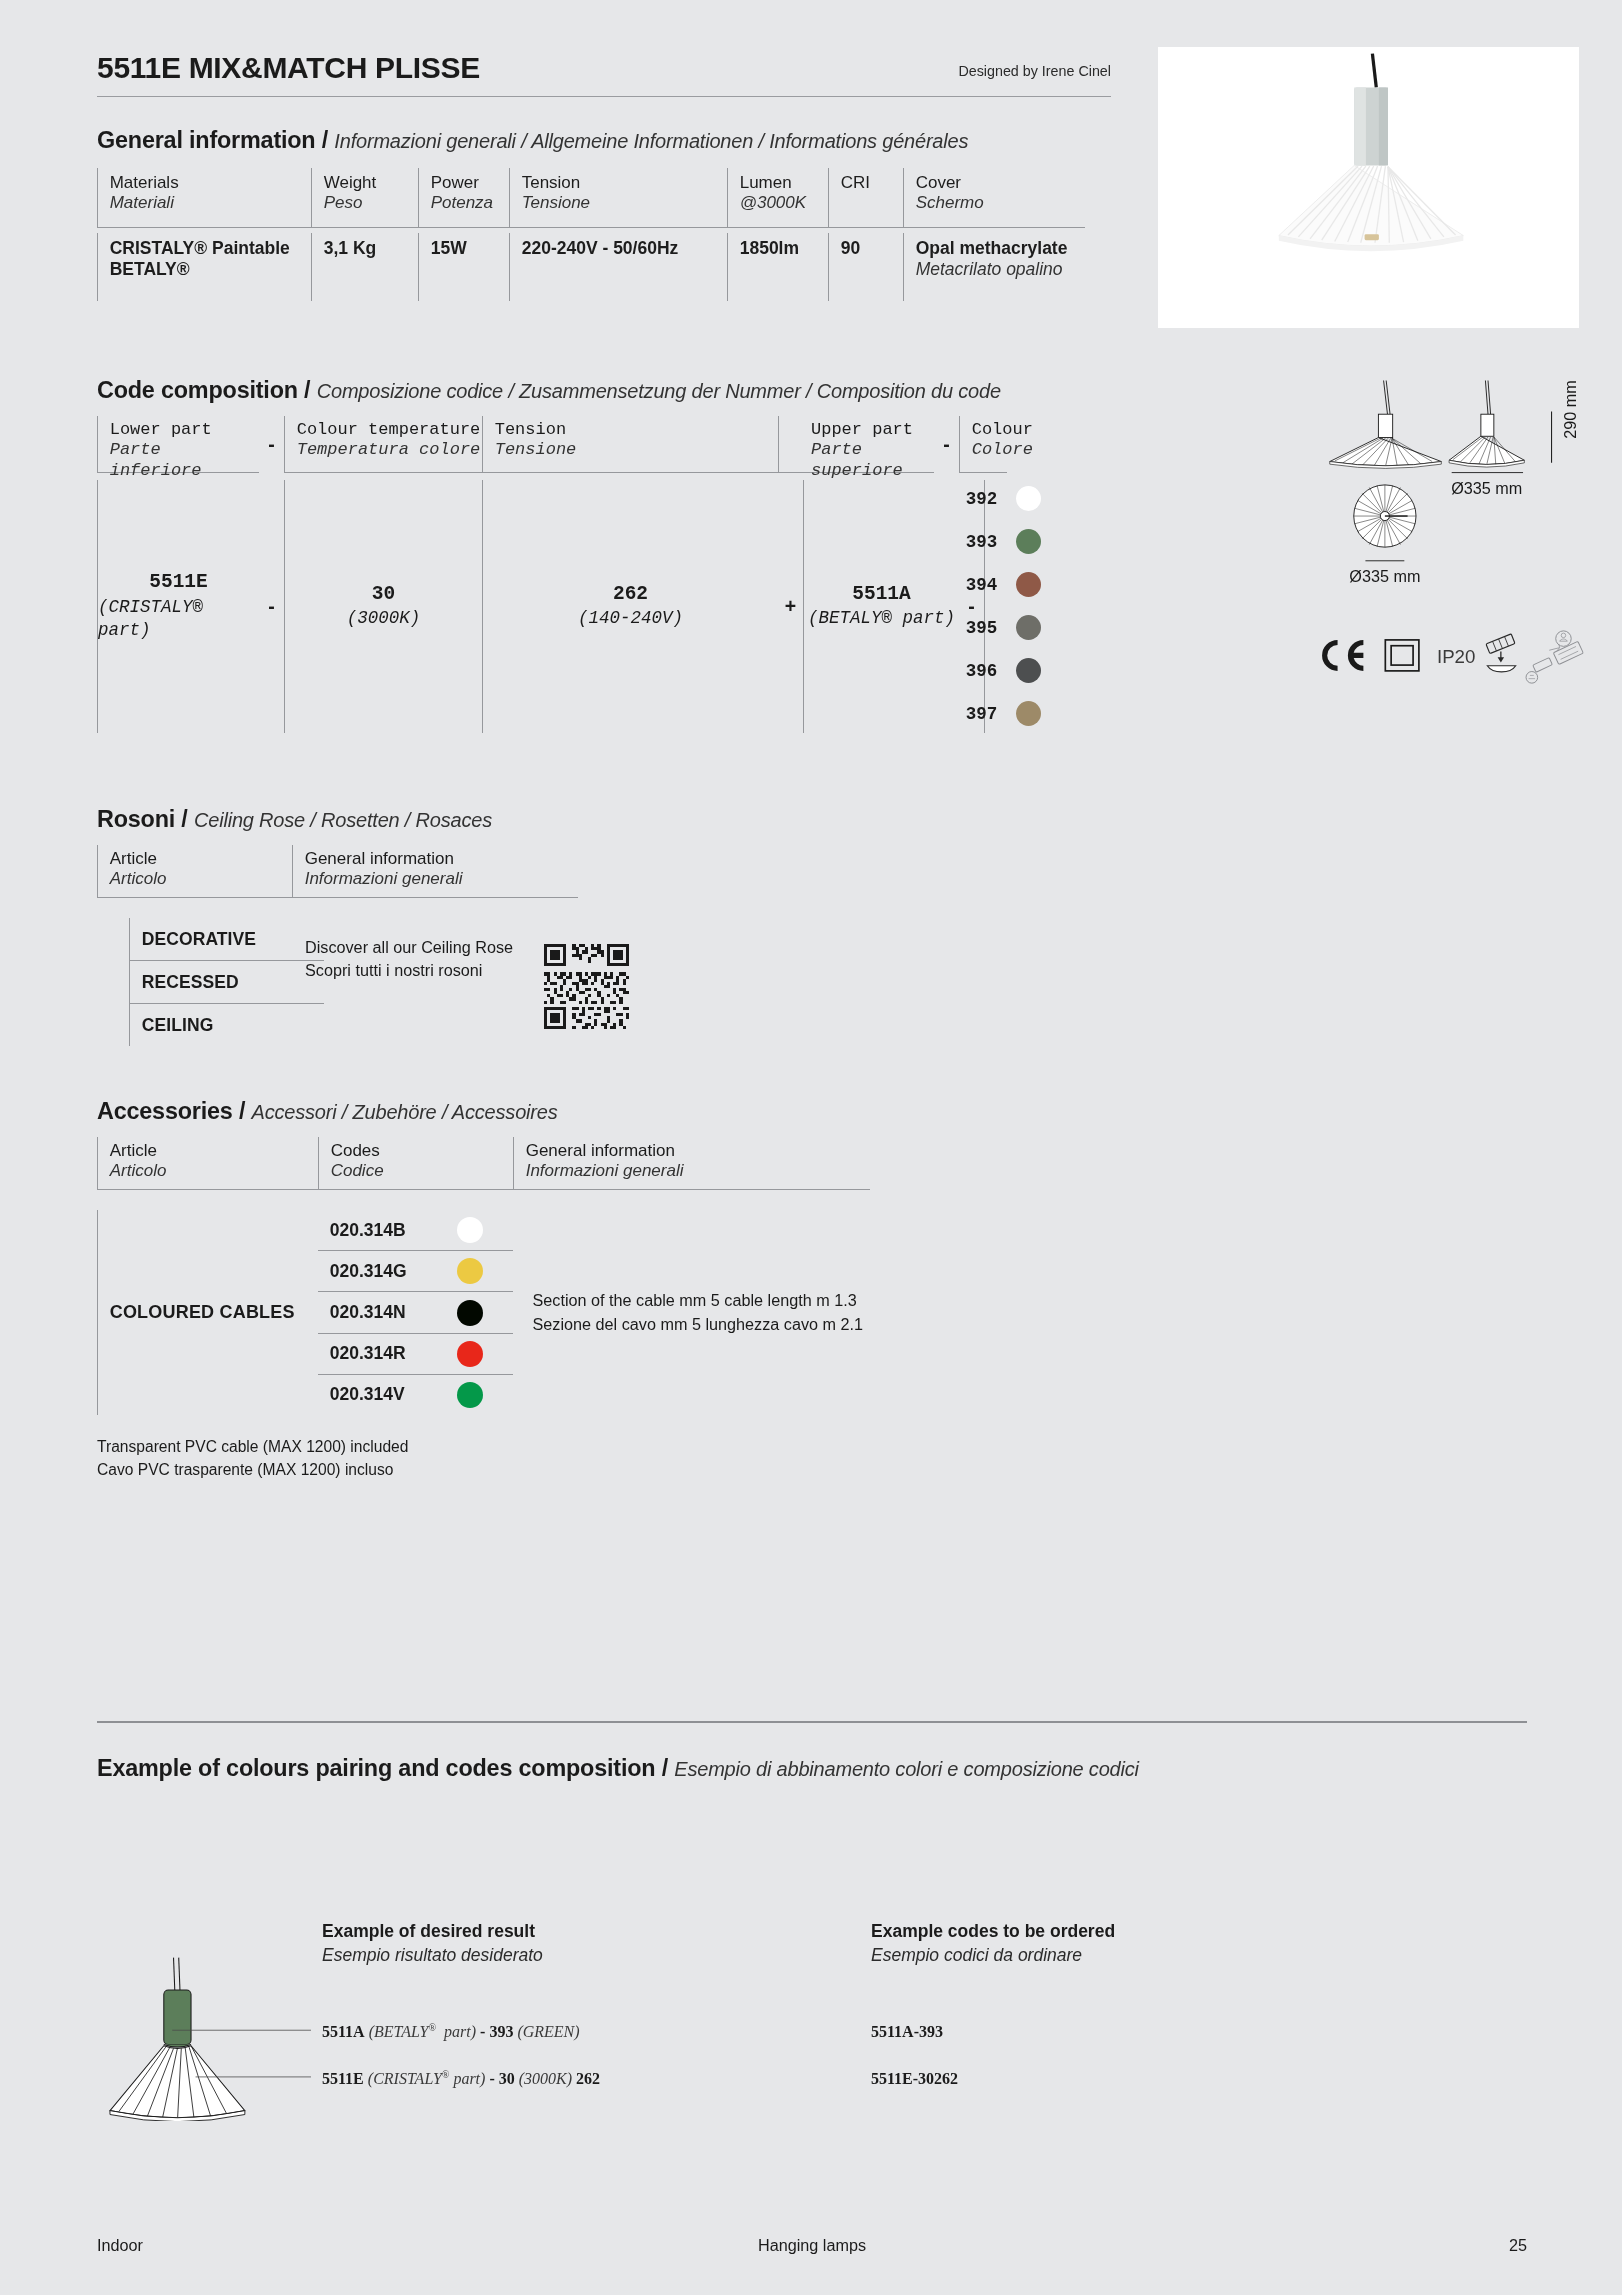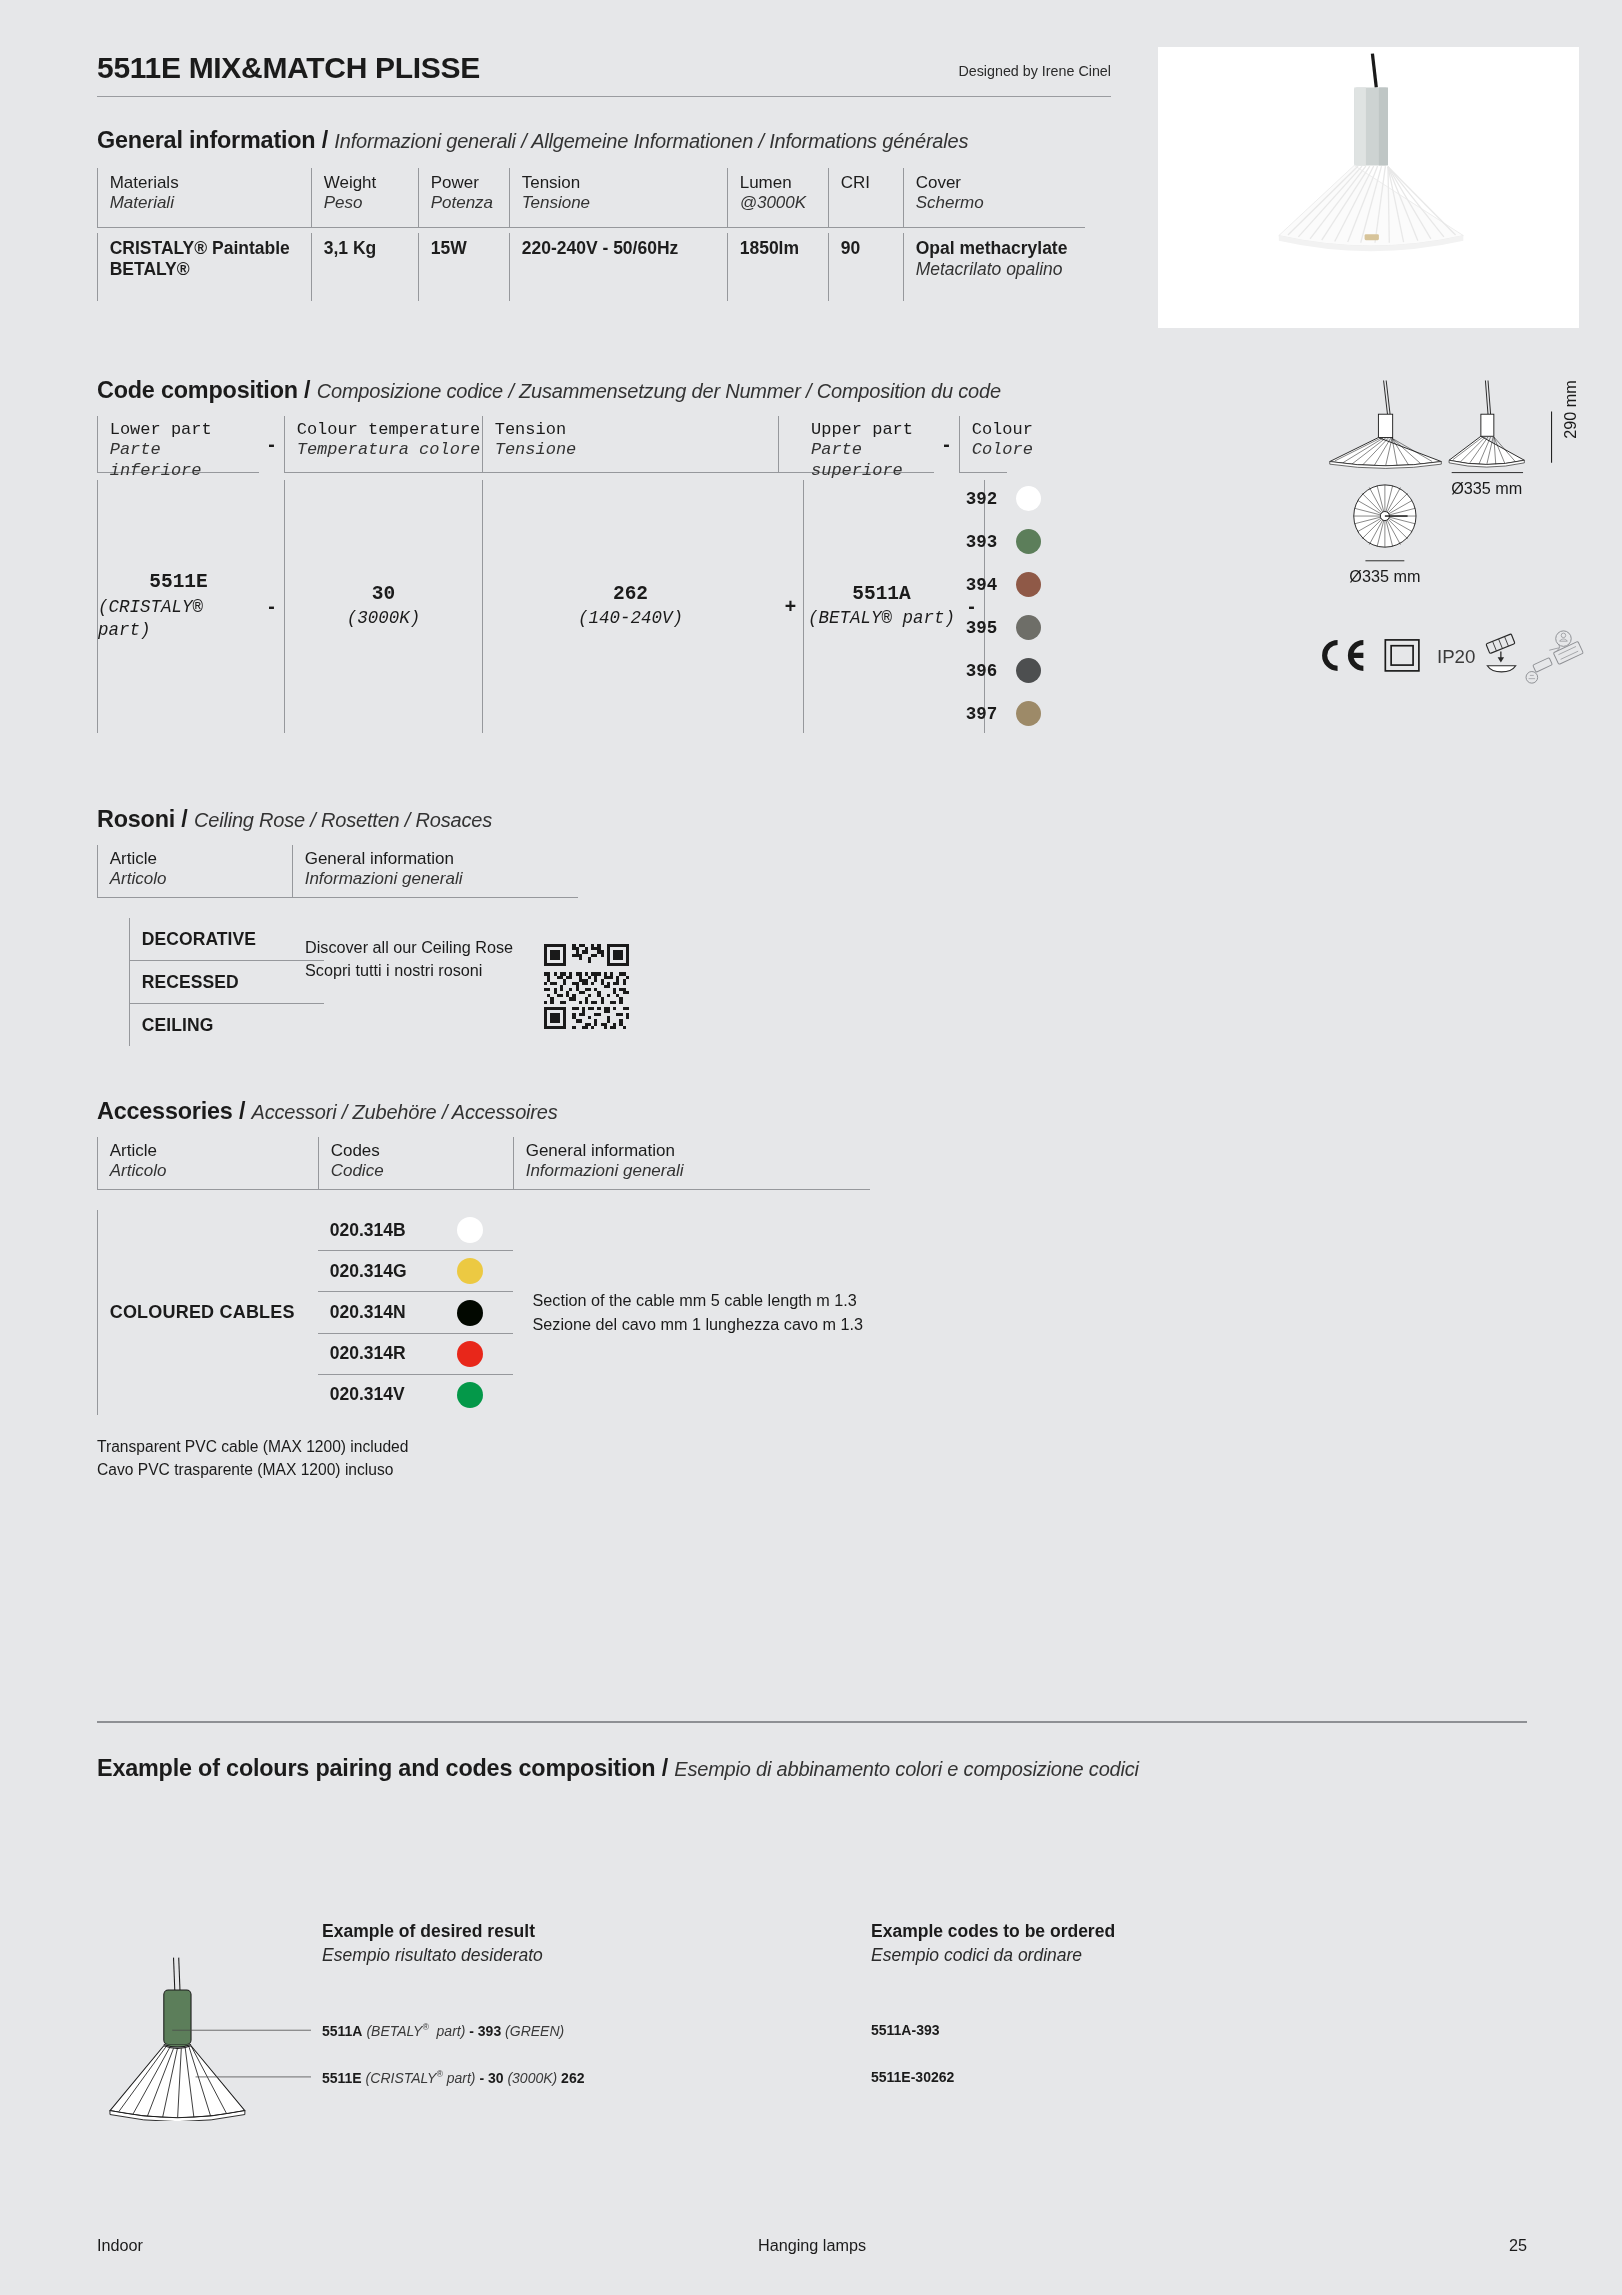--- a/index.html
+++ b/index.html
@@ -103,21 +103,21 @@
   .ac-note{position:absolute;left:97px;top:1436px;font-size:15.6px;line-height:1.45;}
 
   
   .ex-rule{position:absolute;left:97px;top:1721px;width:1430px;height:1.9px;background:#8e9094;}
   .ex-title{position:absolute;left:97px;top:1755px;}
   .ex-draw{position:absolute;left:97px;top:1920px;width:214px;height:201px;}
   .ex-colA{position:absolute;left:322px;top:1920px;width:546px;}
   .ex-colB{position:absolute;left:871px;top:1920px;width:390px;}
   .ex-h1{font-size:17.5px;font-weight:700;line-height:1.35;}
   .ex-h2{font-size:17.5px;font-style:italic;line-height:1.35;color:#2b2b2b;}
-  .ex-line{font-size:14px;line-height:1.4;}
+  .ex-line{font-size:16px;line-height:1.4;font-family:Liberation Serif, serif;}
   .ex-r1{position:absolute;top:101px;}
   .ex-r2{position:absolute;top:148px;}
 
   
   .footer{position:absolute;left:97px;top:2236px;width:1430px;display:flex;
           justify-content:space-between;font-size:16.2px;color:#1b1b1b;}
   .footer .mid{position:absolute;left:50%;transform:translateX(-50%);}
   sup{font-size:.62em;vertical-align:super;}
 </style>
 </head>
@@ -601,21 +601,21 @@
         <span class="ac-dot" style="background:#e8271a"></span>
       </div>
       <div class="ac-crow">
         <span class="ac-code">020.314V</span>
         <span class="ac-dot" style="background:#049849"></span>
       </div>
     </div>
     <div class="ac-gen">
       <div>
         <div>Section of the cable mm 5 cable length m 1.3</div>
-        <div>Sezione del cavo mm 1 lunghezza cavo m 1.3</div>
+        <div>Sezione del cavo mm 5 lunghezza cavo m 2.1</div>
       </div>
     </div>
   </div>
 
   <div class="ac-note">
     <div>Transparent PVC cable (MAX 1200) included</div>
     <div>Cavo PVC trasparente (MAX 1200) incluso</div>
   </div>
 
   <div class="ex-rule"></div>

